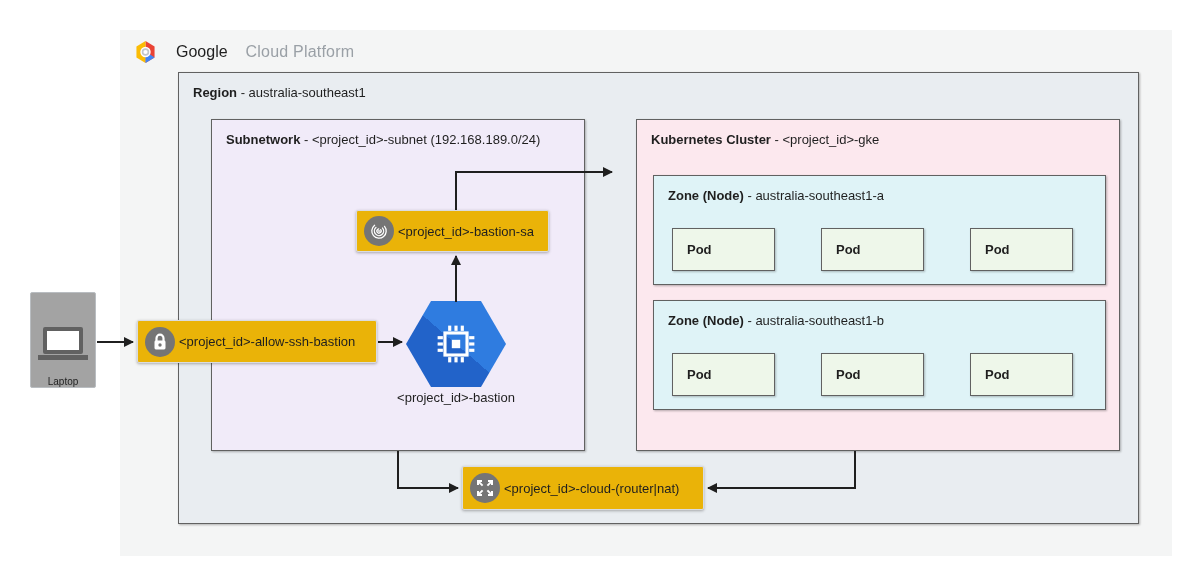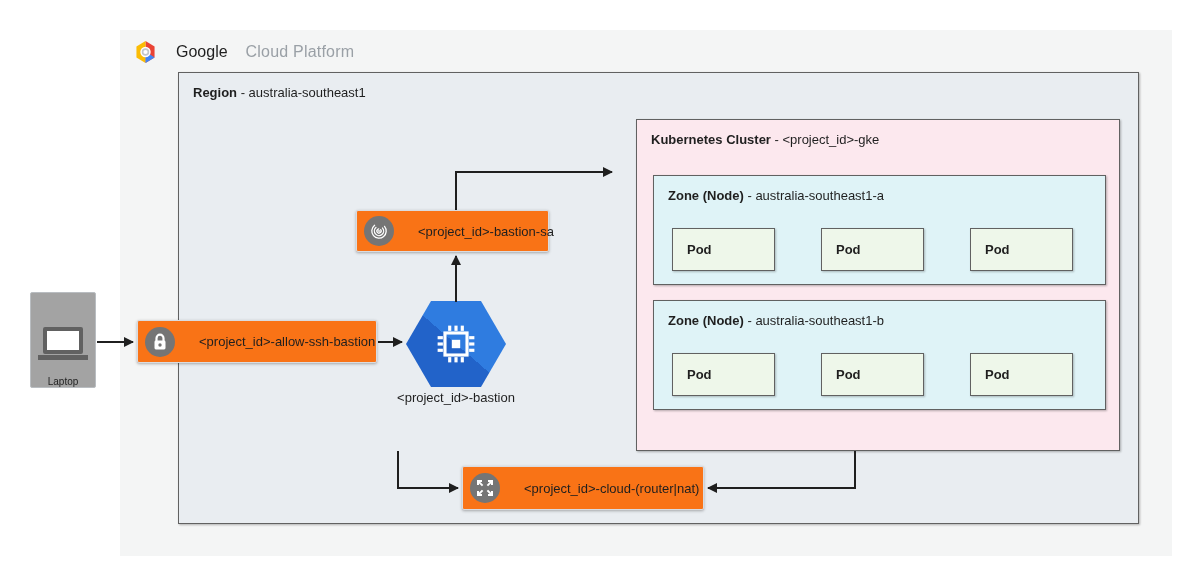--- a/index.html
+++ b/index.html
@@ -30,24 +30,24 @@
   .zone-b  { top: 180px; }
   .pods    { position: absolute; left: 18px; top: 52px; display: flex; gap: 46px; }
   .pod {
     width: 103px; height: 43px; background: var(--pod, #eef7ea);
     border: 1px solid var(--border, #616161); box-shadow: 1px 1px 2px rgba(0,0,0,.25);
     font-size: 13px; font-weight: 700; display: flex; align-items: center; padding-left: 14px;
   }
 
   
   .node {
-    position: absolute; z-index: 6; background: #f97316;
+    position: absolute; z-index: 6; background: #eab308;
     border: 1px solid var(--node_border, #dadce0); border-radius: 2px;
     box-shadow: 0 1px 3px rgba(0,0,0,.30);
-    display: flex; align-items: center; gap: 24px; padding-left: 7px;
+    display: flex; align-items: center; gap: 4px; padding-left: 7px;
     font-size: 13px; white-space: nowrap;
   }
   .node .badge { width: 30px; height: 30px; flex: 0 0 30px; }
 
   .firewall { left: 137px; top: 320px; width: 240px; height: 43px; }
   .sa       { left: 356px; top: 210px; width: 193px; height: 42px; }
   .router   { left: 462px; top: 466px; width: 242px; height: 44px; }
 
   
   .laptop-box {
@@ -94,20 +94,25 @@
     </svg>
     <span>Google</span>
     <span class="product">Cloud Platform</span>
   </div>
 
   <div class="gbox region">
     <div class="gbox-label">
       <b>Region</b><span> - australia-southeast1</span>
     </div>
 
+    <div class="gbox subnet">
+      <div class="gbox-label">
+        <b>Subnetwork</b><span> - &lt;project_id&gt;-subnet (192.168.189.0/24)</span>
+      </div>
+    </div>
 
     <div class="gbox cluster">
       <div class="gbox-label">
         <b>Kubernetes Cluster</b><span> - &lt;project_id&gt;-gke</span>
       </div>
 
       <div class="gbox zone zone-a">
         <div class="gbox-label">
           <b>Zone (Node)</b><span> - australia-southeast1-a</span>
         </div>

